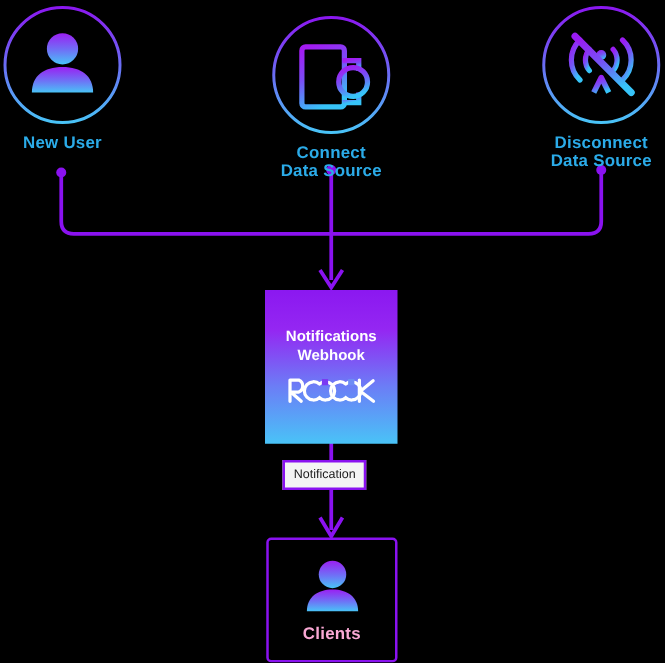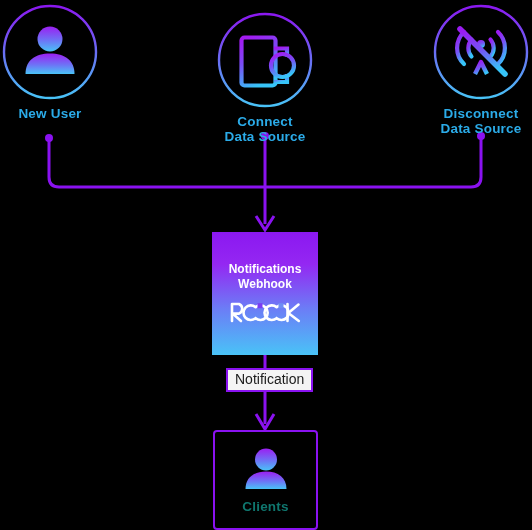--- a/index.html
+++ b/index.html
@@ -79,21 +79,21 @@
 
   
   #notification-tag {
     position: absolute;
     left: 226px;
     top: 368px;
     padding: 3px 7px 4px 7px;
     background: #f4f4f4;
     border: 2px solid #8A12F0;
     color: #1b1b1b;
-    font-size: 14px;
+    font-size: 10px;
     line-height: 13px;
     white-space: nowrap;
     box-sizing: border-box;
   }
 
   
   #clients-box {
     position: absolute;
     left: 213px;
     top: 430px;
@@ -105,21 +105,21 @@
     display: flex;
     flex-direction: column;
     align-items: center;
     justify-content: center;
   }
   #clients-icon { width: 46px; height: 44px; }
   #clients-label {
     margin-top: 8px;
     font-size: 13.5px;
     font-weight: 700;
-    color: #0f766e;
+    color: #f9a8d4;
     letter-spacing: 0.2px;
   }
 
   
   #connectors {
     position: absolute;
     left: 0; top: 0;
     width: 532px;
     height: 530px;
     pointer-events: none;

